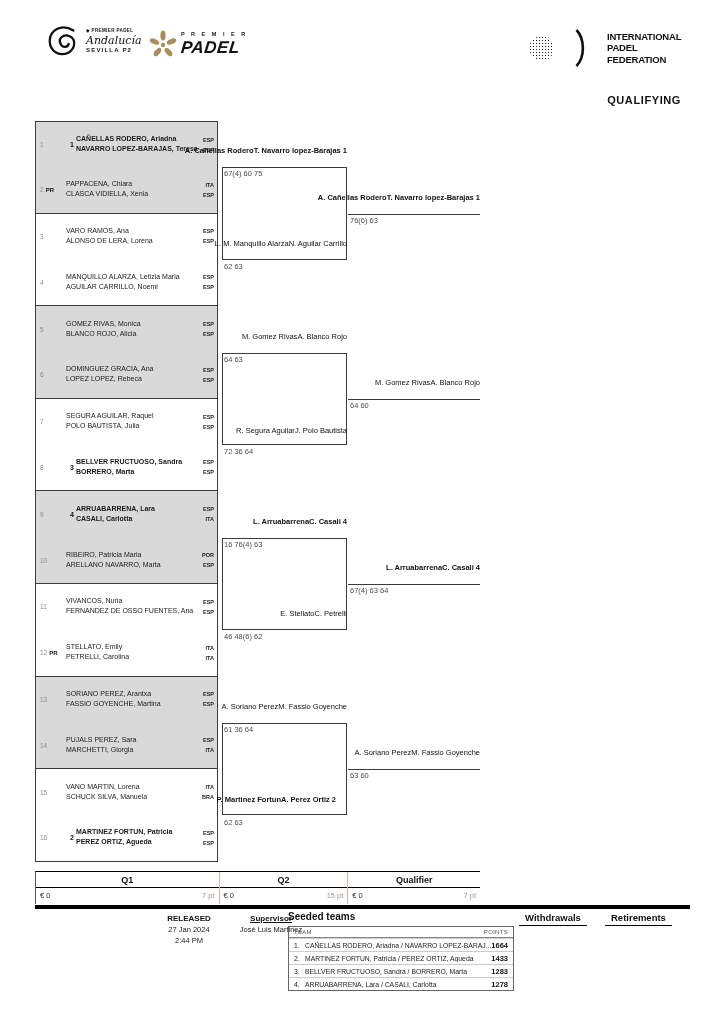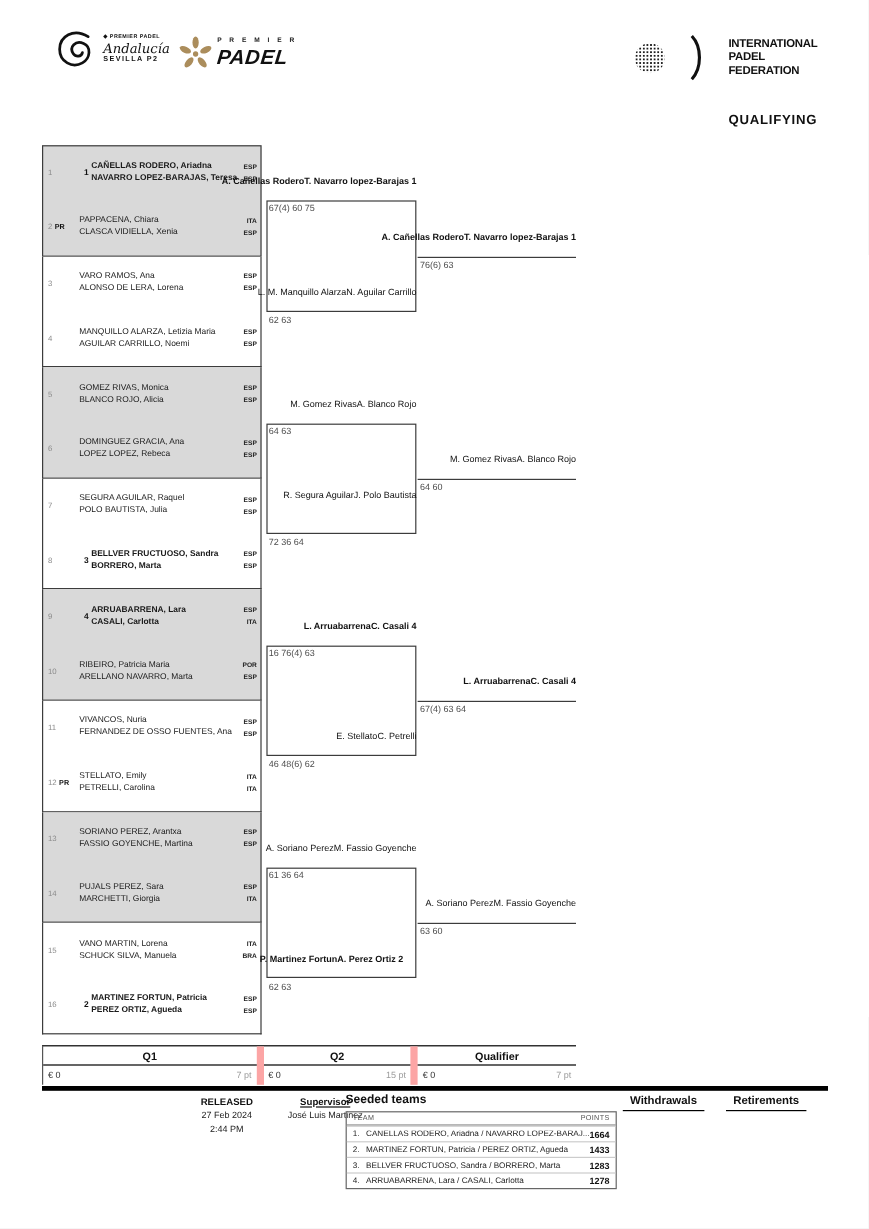--- a/index.html
+++ b/index.html
@@ -50,21 +50,21 @@
           padding-left:2px;box-sizing:border-box;}
   .wn{font-size:7.5px;line-height:10px;color:#111;white-space:nowrap;}
   .bw .wn{font-weight:bold;}
   .wscore{position:absolute;font-size:7.5px;color:#4d4d4d;}
   .mrect{position:absolute;border:1px solid #3c3c3c;box-sizing:border-box;}
   .quline{position:absolute;height:0;border-top:1px solid #3c3c3c;}
 
   
   .rtable{position:absolute;left:35px;top:871px;width:445px;display:flex;
           border-top:1px solid #000;border-left:1px solid #555;box-sizing:border-box;}
-  .rcell{box-sizing:border-box;border-right:6px solid #fca5a5;}
+  .rcell{box-sizing:border-box;border-right:1px solid #fca5a5;}
   .rcell:last-child{border-right:none;}
   .rcell .rlabel{font-size:9px;font-weight:bold;text-align:center;padding:3px 0 2px;
                  border-bottom:1px solid #000;}
   .rcell .rvals{display:flex;justify-content:space-between;padding:3px 4px 4px;}
   .rprize{font-size:7.5px;color:#333;}
   .rpts{font-size:7.5px;color:#9a9a9a;}
 
   .thickbar{position:absolute;left:35px;top:905px;width:655px;height:4px;background:#000;}
 
   
@@ -412,21 +412,21 @@
       <div class="wnames" style="left: 222px; width: 125px; top: 238.9px; height: 21px;">
         <span class="wn">L. M. Manquillo Alarza</span>
         <span class="wn">N. Aguilar Carrillo</span>
       </div>
       <div class="wscore" style="left: 224px; top: 261.9px;">62 63</div>
       <div class="wnames" style="left: 222px; width: 125px; top: 331.5px; height: 21px;">
         <span class="wn">M. Gomez Rivas</span>
         <span class="wn">A. Blanco Rojo</span>
       </div>
       <div class="wscore" style="left: 224px; top: 354.5px;">64 63</div>
-      <div class="wnames" style="left: 222px; width: 125px; top: 408px; height: 21px;">
+      <div class="wnames" style="left: 222px; width: 125px; top: 426px; height: 21px;">
         <span class="wn">R. Segura Aguilar</span>
         <span class="wn">J. Polo Bautista</span>
       </div>
       <div class="wscore" style="left: 224px; top: 447.1px;">72 36 64</div>
       <div class="wnames bw" style="left: 222px; width: 125px; top: 516.7px; height: 21px;">
         <span class="wn">L. Arruabarrena</span>
         <span class="wn">C. Casali  4</span>
       </div>
       <div class="wscore" style="left: 224px; top: 539.7px;">16 76(4) 63</div>
       <div class="wnames" style="left: 222px; width: 125px; top: 609.3px; height: 21px;">
@@ -492,21 +492,21 @@
         <span class="rpts">7 pt</span>
       </div>
     </div>
   </div>
 
   <div class="thickbar"></div>
 
 
   <div class="fblock" style="left:153px;top:914px;width:72px">
     <div class="frel">RELEASED</div>
-    <div class="fname">27 Feb 2024</div>
+    <div class="fname">27 Jan 2024</div>
     <div class="fname">2:44 PM</div>
   </div>
 
   <div class="fblock" style="left:225px;top:914px;width:92px">
     <div class="flabel">Supervisor</div>
     <div class="fname">José Luis Martinez</div>
   </div>
 
   <div class="seeded">
     <div class="stitle">Seeded teams</div>

